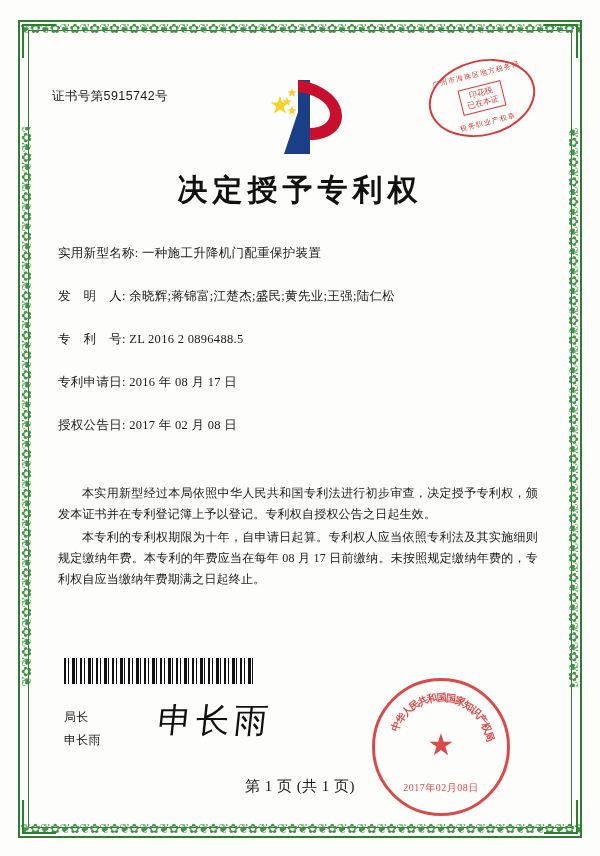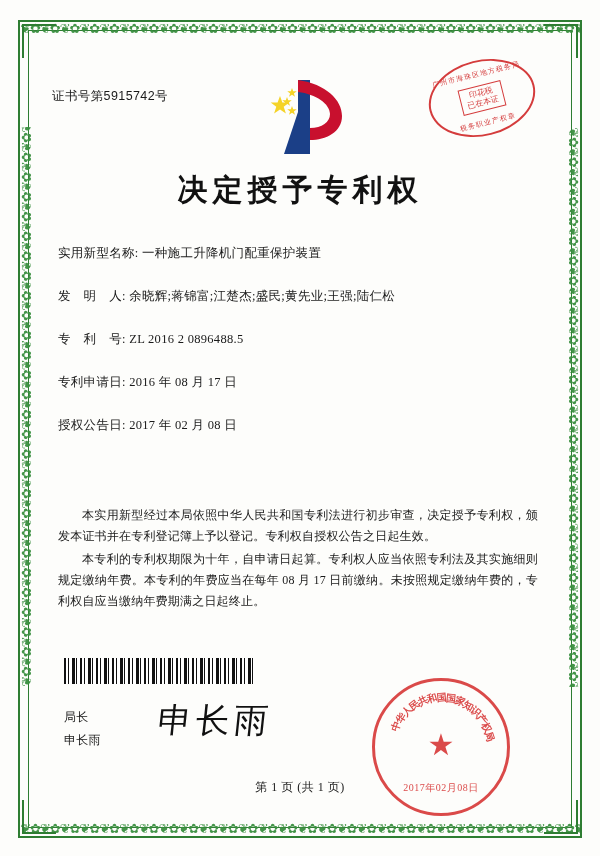--- a/index.html
+++ b/index.html
@@ -187,21 +187,21 @@
     display: inline-block;
   }
   .field-value {
     display: inline;
     text-align: right;
   }
 
   .body-text {
     position: absolute;
     left: 12px;
-    top: 457px;
+    top: 435px;
     width: 480px;
     font-size: 12px;
     line-height: 21px;
     color: #1a1a1a;
     text-align: justify;
     letter-spacing: 0.2px;
   }
   .body-text p {
     margin: 0 0 2px 0;
     text-indent: 24px;
@@ -288,21 +288,21 @@
     font-size: 10px;
     letter-spacing: 0.5px;
   }
 
   .footer {
     position: absolute;
     left: 0;
     bottom: 12px;
     width: 508px;
     text-align: center;
-    font-size: 12px;
+    font-size: 15px;
     color: #1a1a1a;
     letter-spacing: 0.5px;
   }
 </style>
 </head>
 <body>
 
 <div class="page">
 
   <div class="border-outer"></div>

